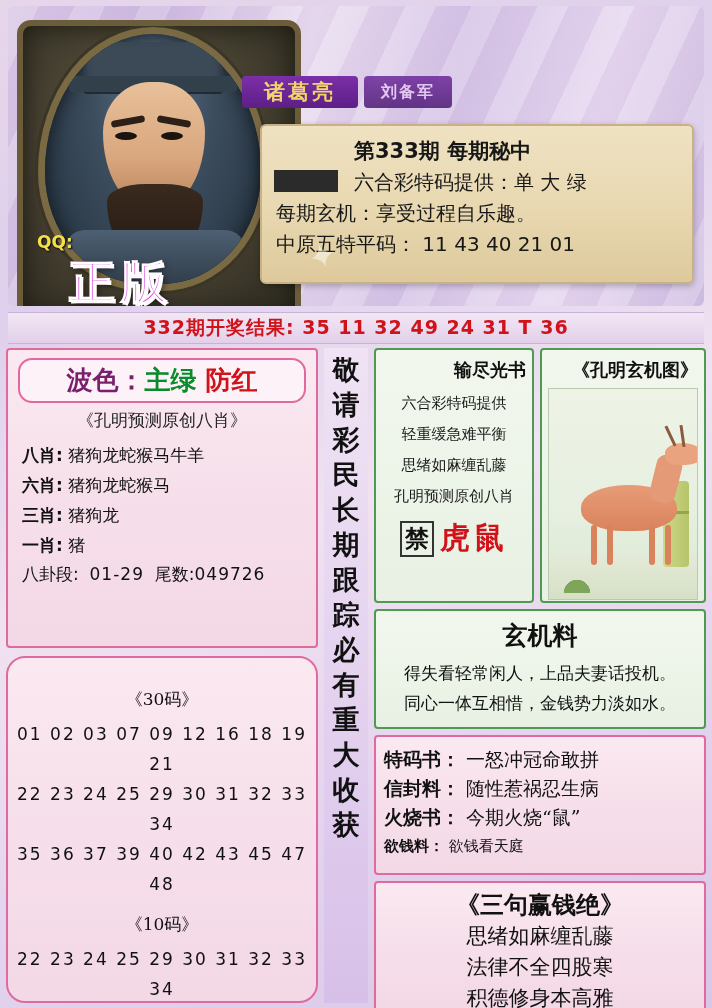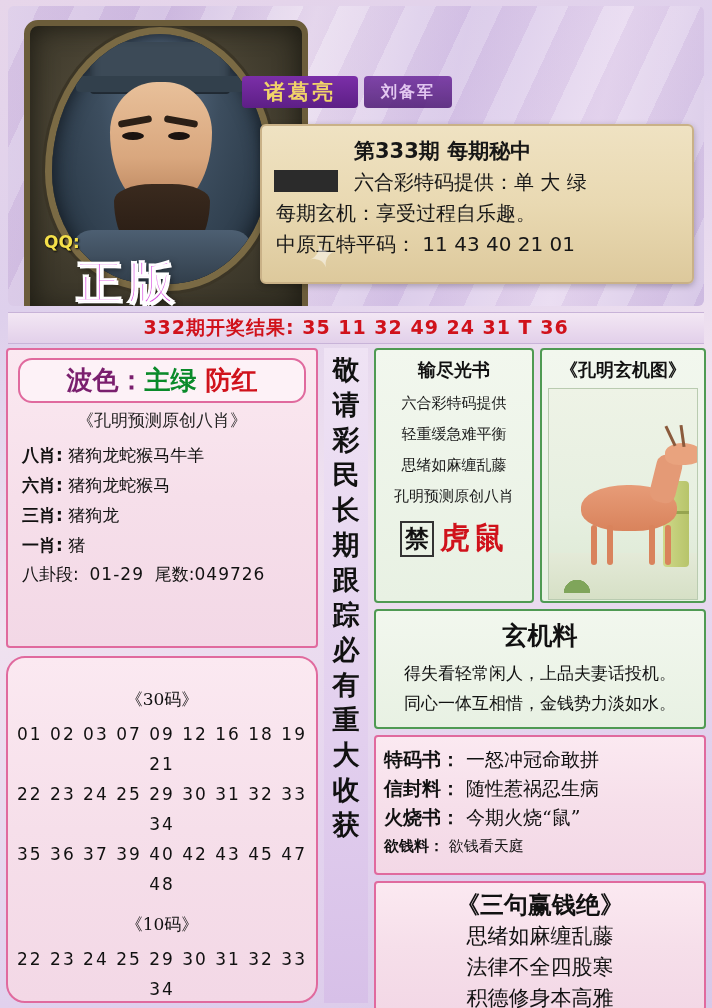--- a/index.html
+++ b/index.html
@@ -14,21 +14,21 @@
   
   .banner{
     position:absolute;left:8px;top:6px;width:696px;height:300px;
     background:linear-gradient(105deg,#d9c7e6 0%,#cdb9e0 20%,#e9dcef 40%,#d4c2e6 60%,#e6d7ef 80%,#cfbde2 100%);
     border-radius:6px;overflow:hidden;
   }
   .banner-diag{position:absolute;inset:0;
     background:repeating-linear-gradient(115deg,rgba(255,255,255,0.18) 0 28px,rgba(190,160,210,0.10) 28px 60px);}
   
   .portrait{
-    position:absolute;left:16px;top:14px;width:272px;height:288px;
+    position:absolute;left:9px;top:14px;width:272px;height:288px;
     background:radial-gradient(ellipse at 45% 40%,#6f6a52 0%,#4a4434 45%,#2d2a1f 100%);
     border:6px solid #6b5c3a;border-radius:14px;
     box-shadow:inset 0 0 26px #1c1a12;
     overflow:hidden;
   }
   .portrait-oval{
     position:absolute;left:22px;top:8px;width:216px;height:250px;
     border-radius:50% 50% 46% 46%/55% 55% 45% 45%;
     background:
       radial-gradient(ellipse at 50% 22%,#5a6f86 0%,#3c4d5e 40%,#22303d 100%);
@@ -123,21 +123,21 @@
     width:44px;height:100%;
     background:linear-gradient(180deg,#efe3f4,#e2cfee 60%,#d7c0e8);
     display:flex;flex-direction:column;align-items:center;padding-top:4px;box-sizing:border-box;
   }
   .vchar{font-size:27px;font-weight:bold;color:#111;line-height:35px;font-family:"DejaVu Serif","Liberation Serif",serif;}
 
   
   .r1{display:flex;gap:6px;}
   .boxC{width:160px;height:255px;padding:6px 6px;box-sizing:border-box;}
   .boxD{width:166px;height:255px;padding:6px 6px;box-sizing:border-box;}
-  .r-title{text-align:center;font-size:18px;font-weight:bold;color:#111;font-family:"DejaVu Serif","Liberation Serif",serif;margin:2px 0 6px;}
+  .r-title{text-align:right;font-size:18px;font-weight:bold;color:#111;font-family:"DejaVu Serif","Liberation Serif",serif;margin:2px 0 6px;}
   .poem{font-size:15px;line-height:31px;text-align:center;color:#1a1a1a;font-family:"DejaVu Serif","Liberation Serif",serif;}
   .ban{
     margin-top:6px;display:flex;align-items:center;justify-content:center;gap:6px;
   }
   .ban .k{font-size:24px;font-weight:bold;color:#111;border:2px solid #333;padding:0 3px;font-family:"DejaVu Serif","Liberation Serif",serif;}
   .ban .v{font-size:30px;font-weight:bold;color:#d0121b;letter-spacing:4px;font-family:"DejaVu Serif","Liberation Serif",serif;}
 
   
   .pic{width:100%;height:212px;background:linear-gradient(180deg,#eef3e6 0%,#e6efe0 60%,#dbe8d2 100%);
     border:1px solid #b9cbb0;box-sizing:border-box;position:relative;overflow:hidden;}

